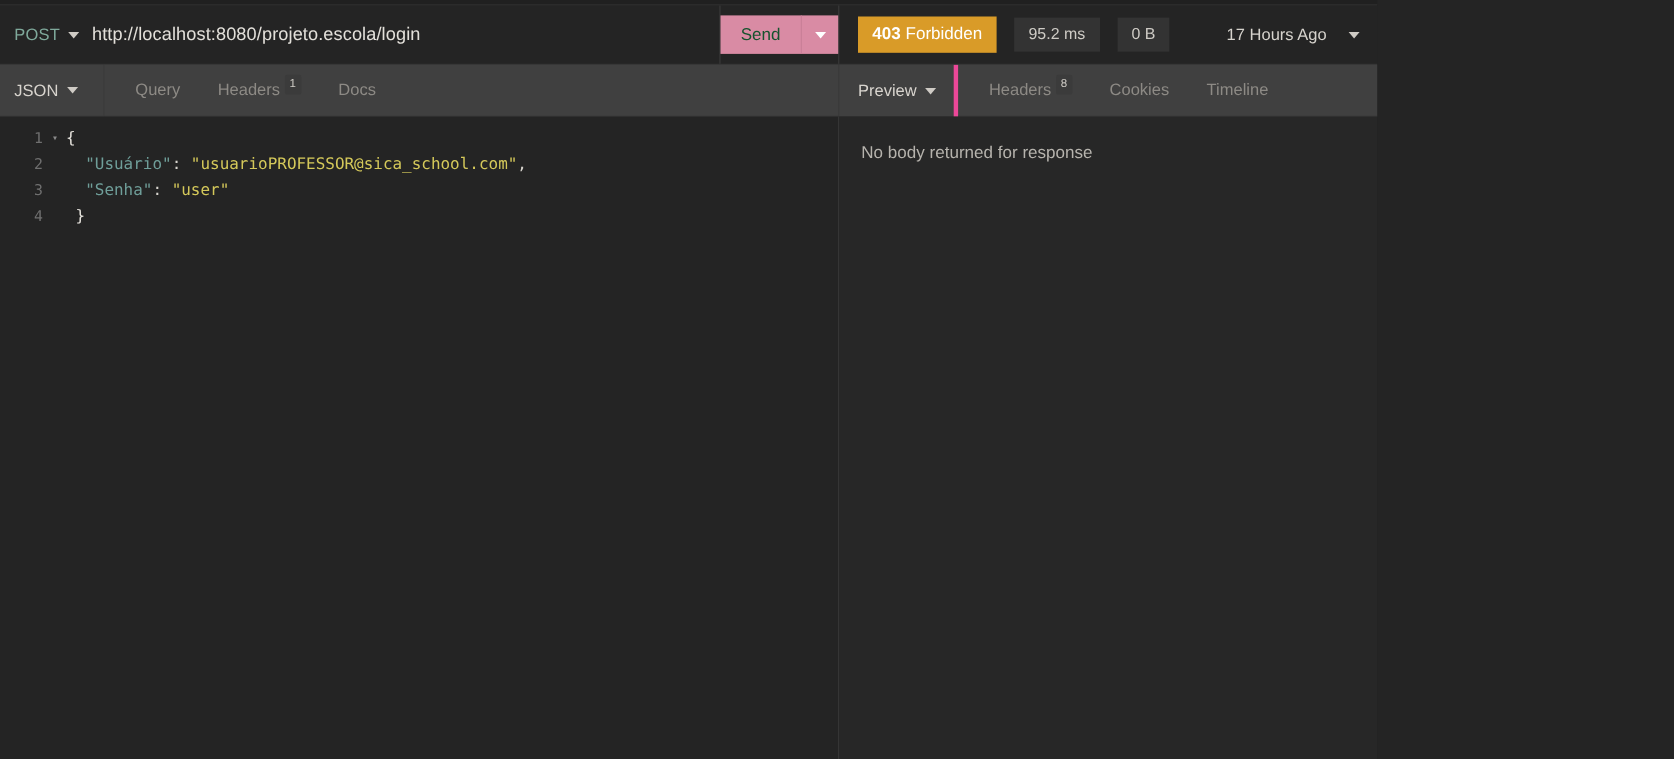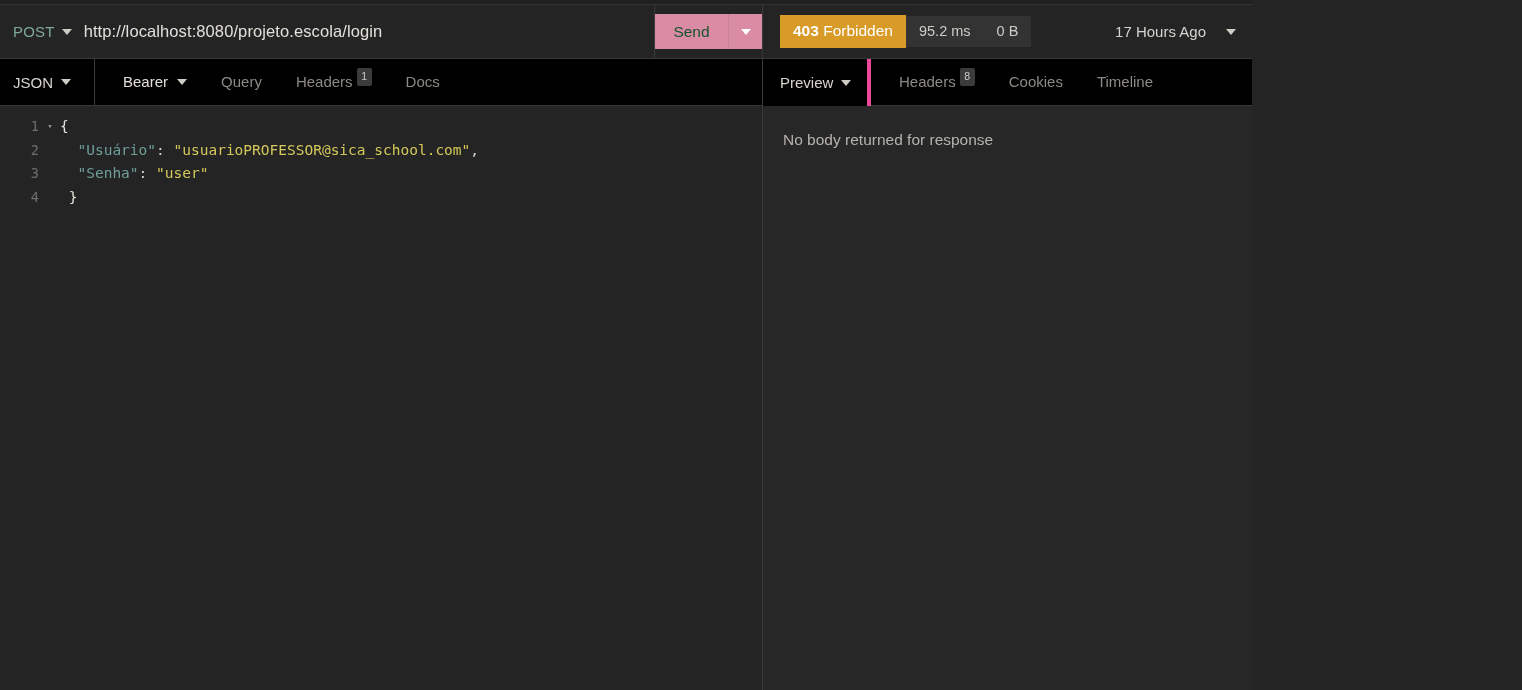--- a/index.html
+++ b/index.html
@@ -123,41 +123,42 @@
     white-space: nowrap;
   }
   .status-badge b { font-weight: 700; }
 
   .meta-chip {
     background: #333333;
     color: #cfccc6;
     font-size: 14.5px;
     padding: 8px 13px 9px 13px;
     line-height: 1;
+    margin-left: 16px;
     white-space: nowrap;
   }
 
   .spacer { flex: 1 1 auto; }
 
   .time-ago {
     display: flex;
     align-items: center;
     gap: 20px;
     font-size: 15px;
     color: #d6d3cd;
     cursor: pointer;
     white-space: nowrap;
   }
 
   
   .tabrow {
     height: 47px;
     flex: 0 0 auto;
     display: flex;
-    background: #000000;
+    background: #404040;
   }
 
   .left-tabs {
     width: 763px;
     display: flex;
     box-sizing: border-box;
     border-right: 1px solid #3a3a3a;
   }
   .right-tabs {
     flex: 1 1 auto;
@@ -344,26 +345,20 @@
   <div class="tabrow">
 
     <div class="left-tabs">
       <div class="typecell">
         <span class="typecell-label">JSON</span>
         <span class="caret-wrap">
             <i class="caret"></i>
           </span>
       </div>
       <div class="tabgroup">
-        <div class="tab active">
-          <span>Bearer</span>
-          <span class="dd">
-              <i class="caret"></i>
-            </span>
-        </div>
         <div class="tab">
           <span>Query</span>
         </div>
         <div class="tab">
           <span>Headers</span>
           <span class="badge">1</span>
         </div>
         <div class="tab">
           <span>Docs</span>
         </div>

